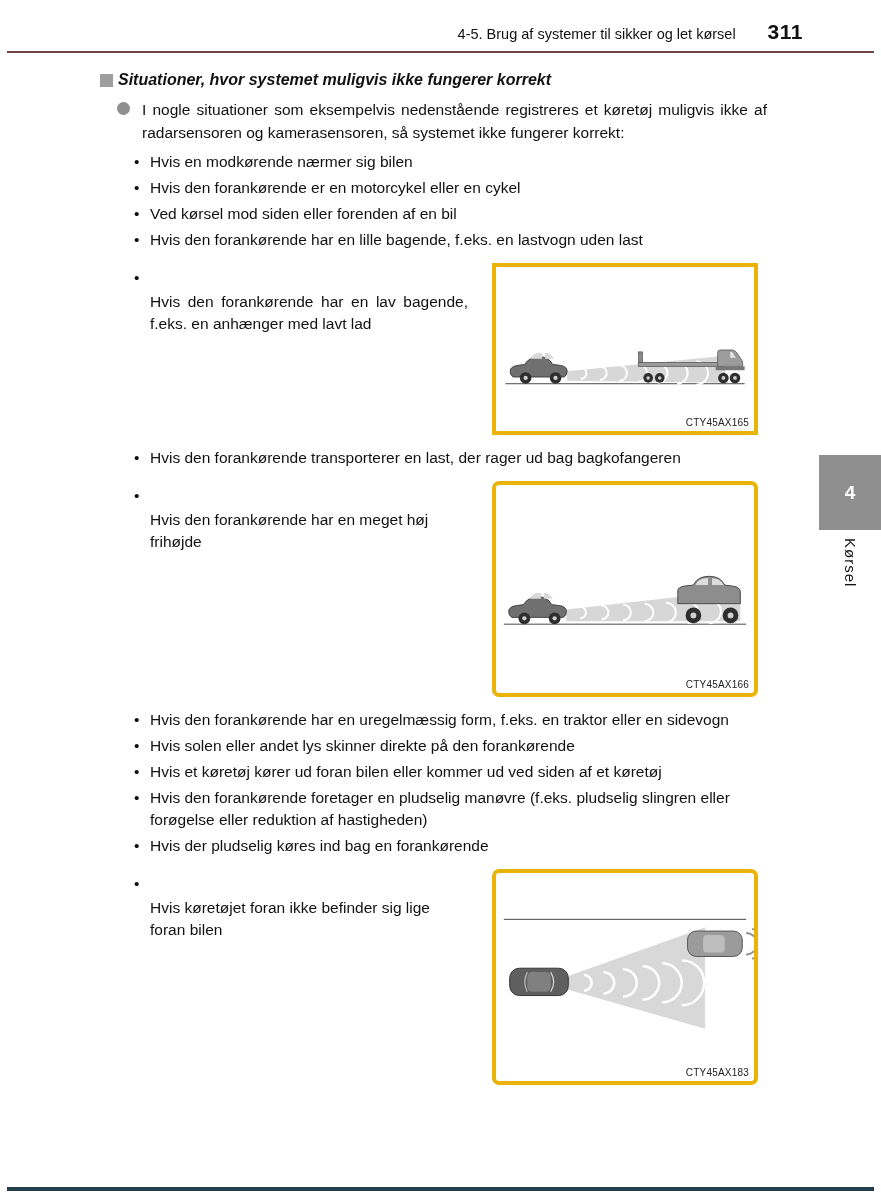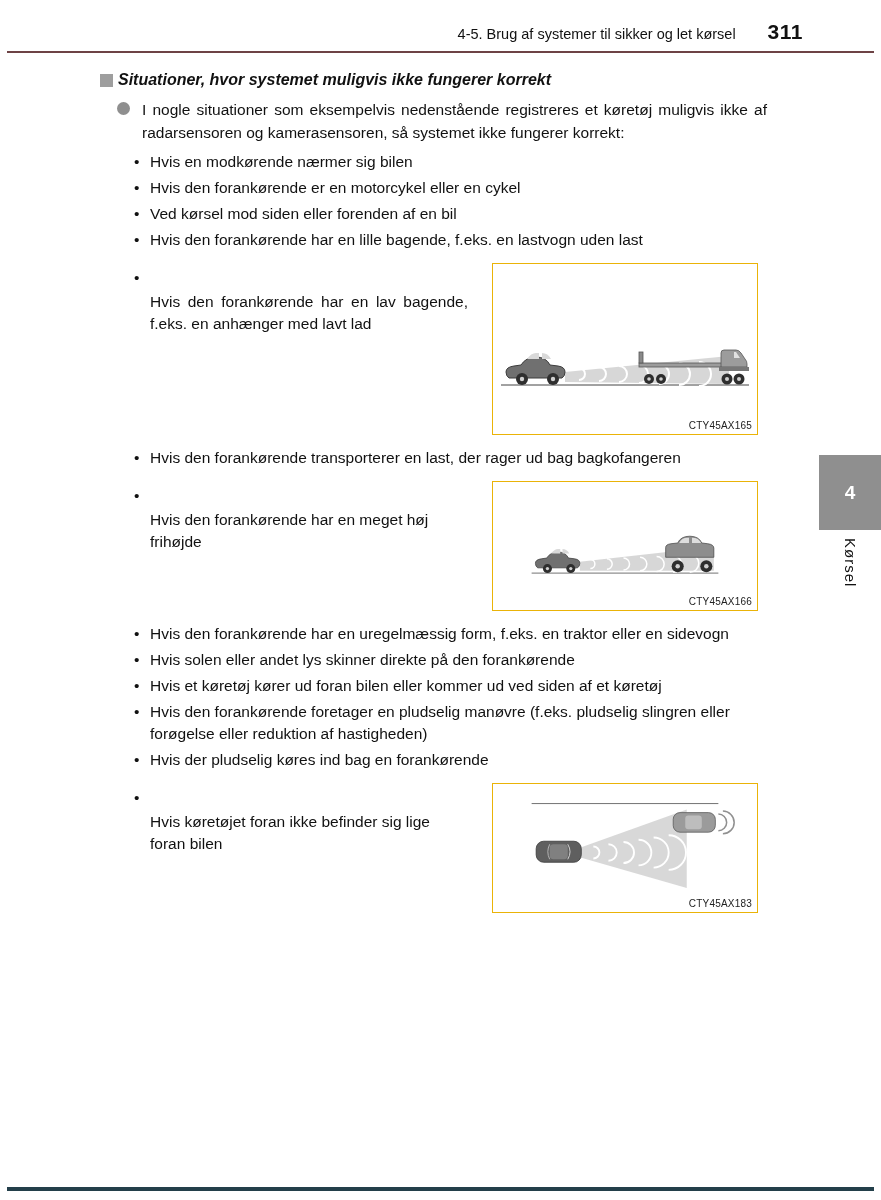--- a/index.html
+++ b/index.html
@@ -64,24 +64,24 @@
   ul.bullets .tx { max-width:600px; }
   ul.narrow .tx { max-width:318px;margin-top:24px; }
   ul.justify .tx { text-align:justify; }
 
   .figrow {
     display:flex; justify-content:space-between; align-items:flex-start;
     margin:12px 0 12px 0;
   }
   .figure {
     flex:0 0 266px; height:172px;
-    border:1px solid #eab308; background:#fff;
+    border:4px solid #eab308; background:#fff;
     position:relative; margin-right:13px;
   }
-  .figure.h170 { height:130px; }
+  .figure.h170 { height:216px;border-radius:7px; }
   .figure svg { display:block; width:100%; height:100%; }
   .figcode {
     position:absolute; right:5px; bottom:3px;
     font-size:10px; color:#222; letter-spacing:0.2px;
   }
 </style>
 </head>
 <body>
 
 <div class="page">

